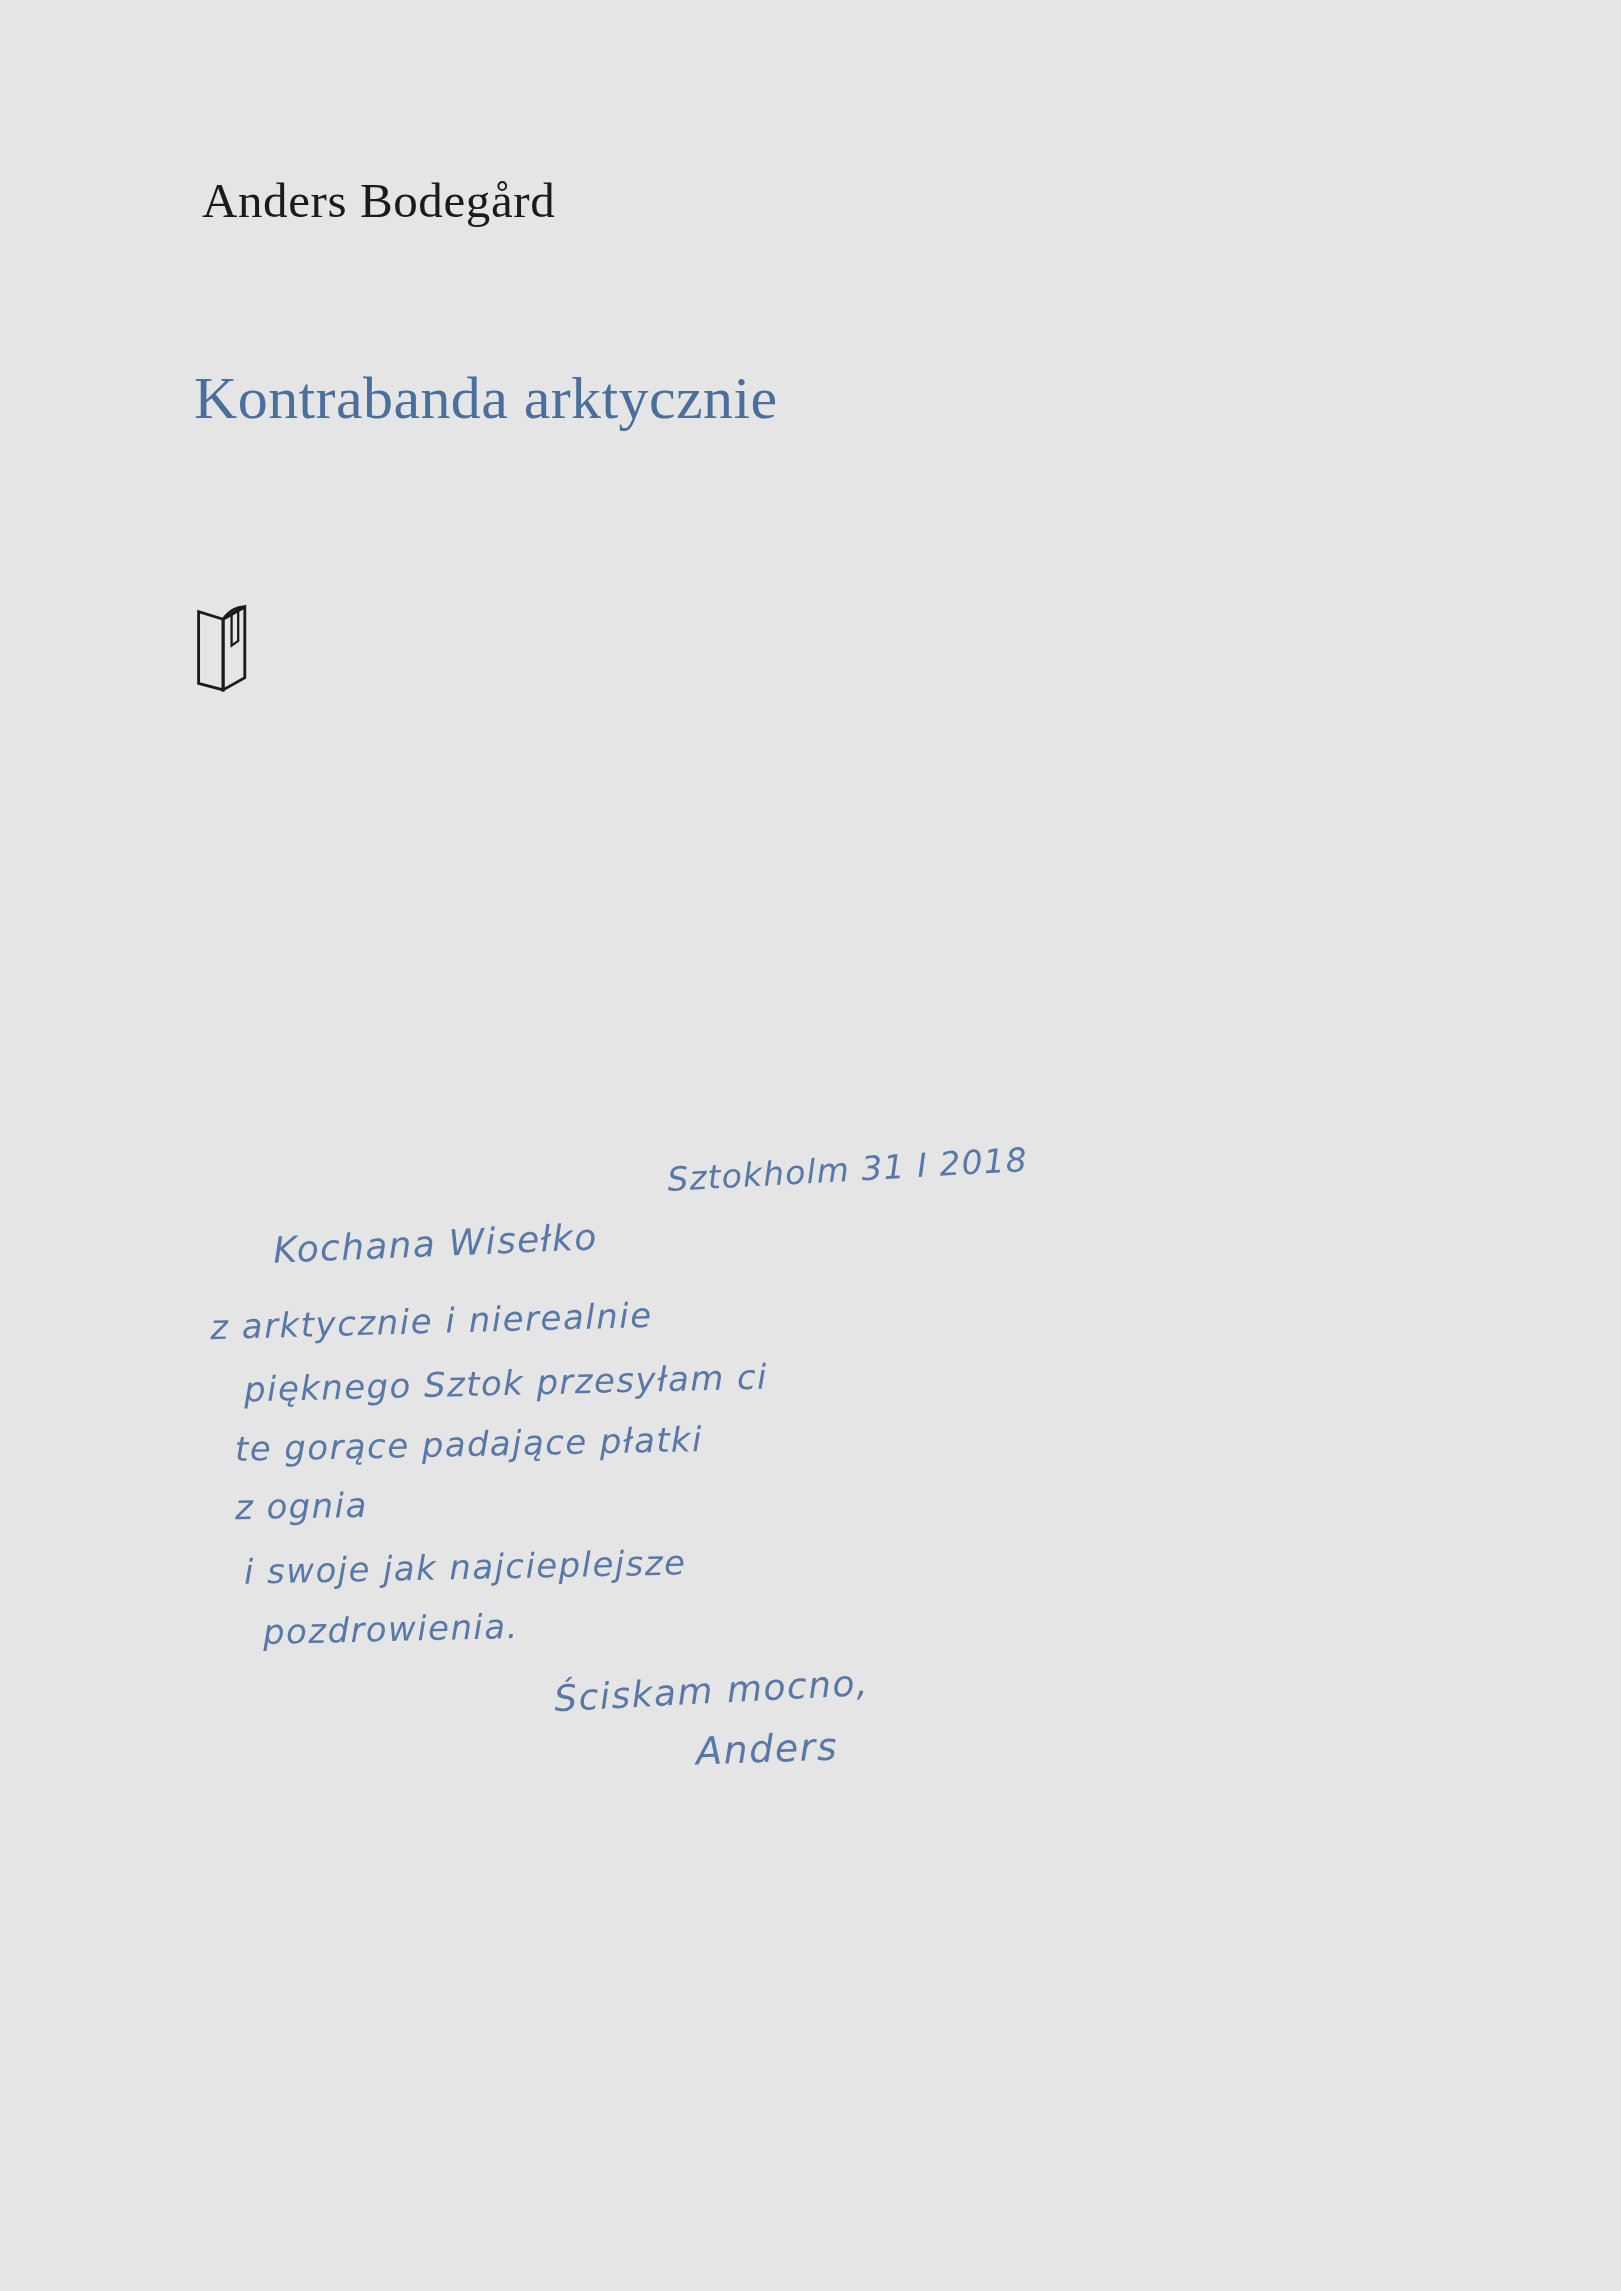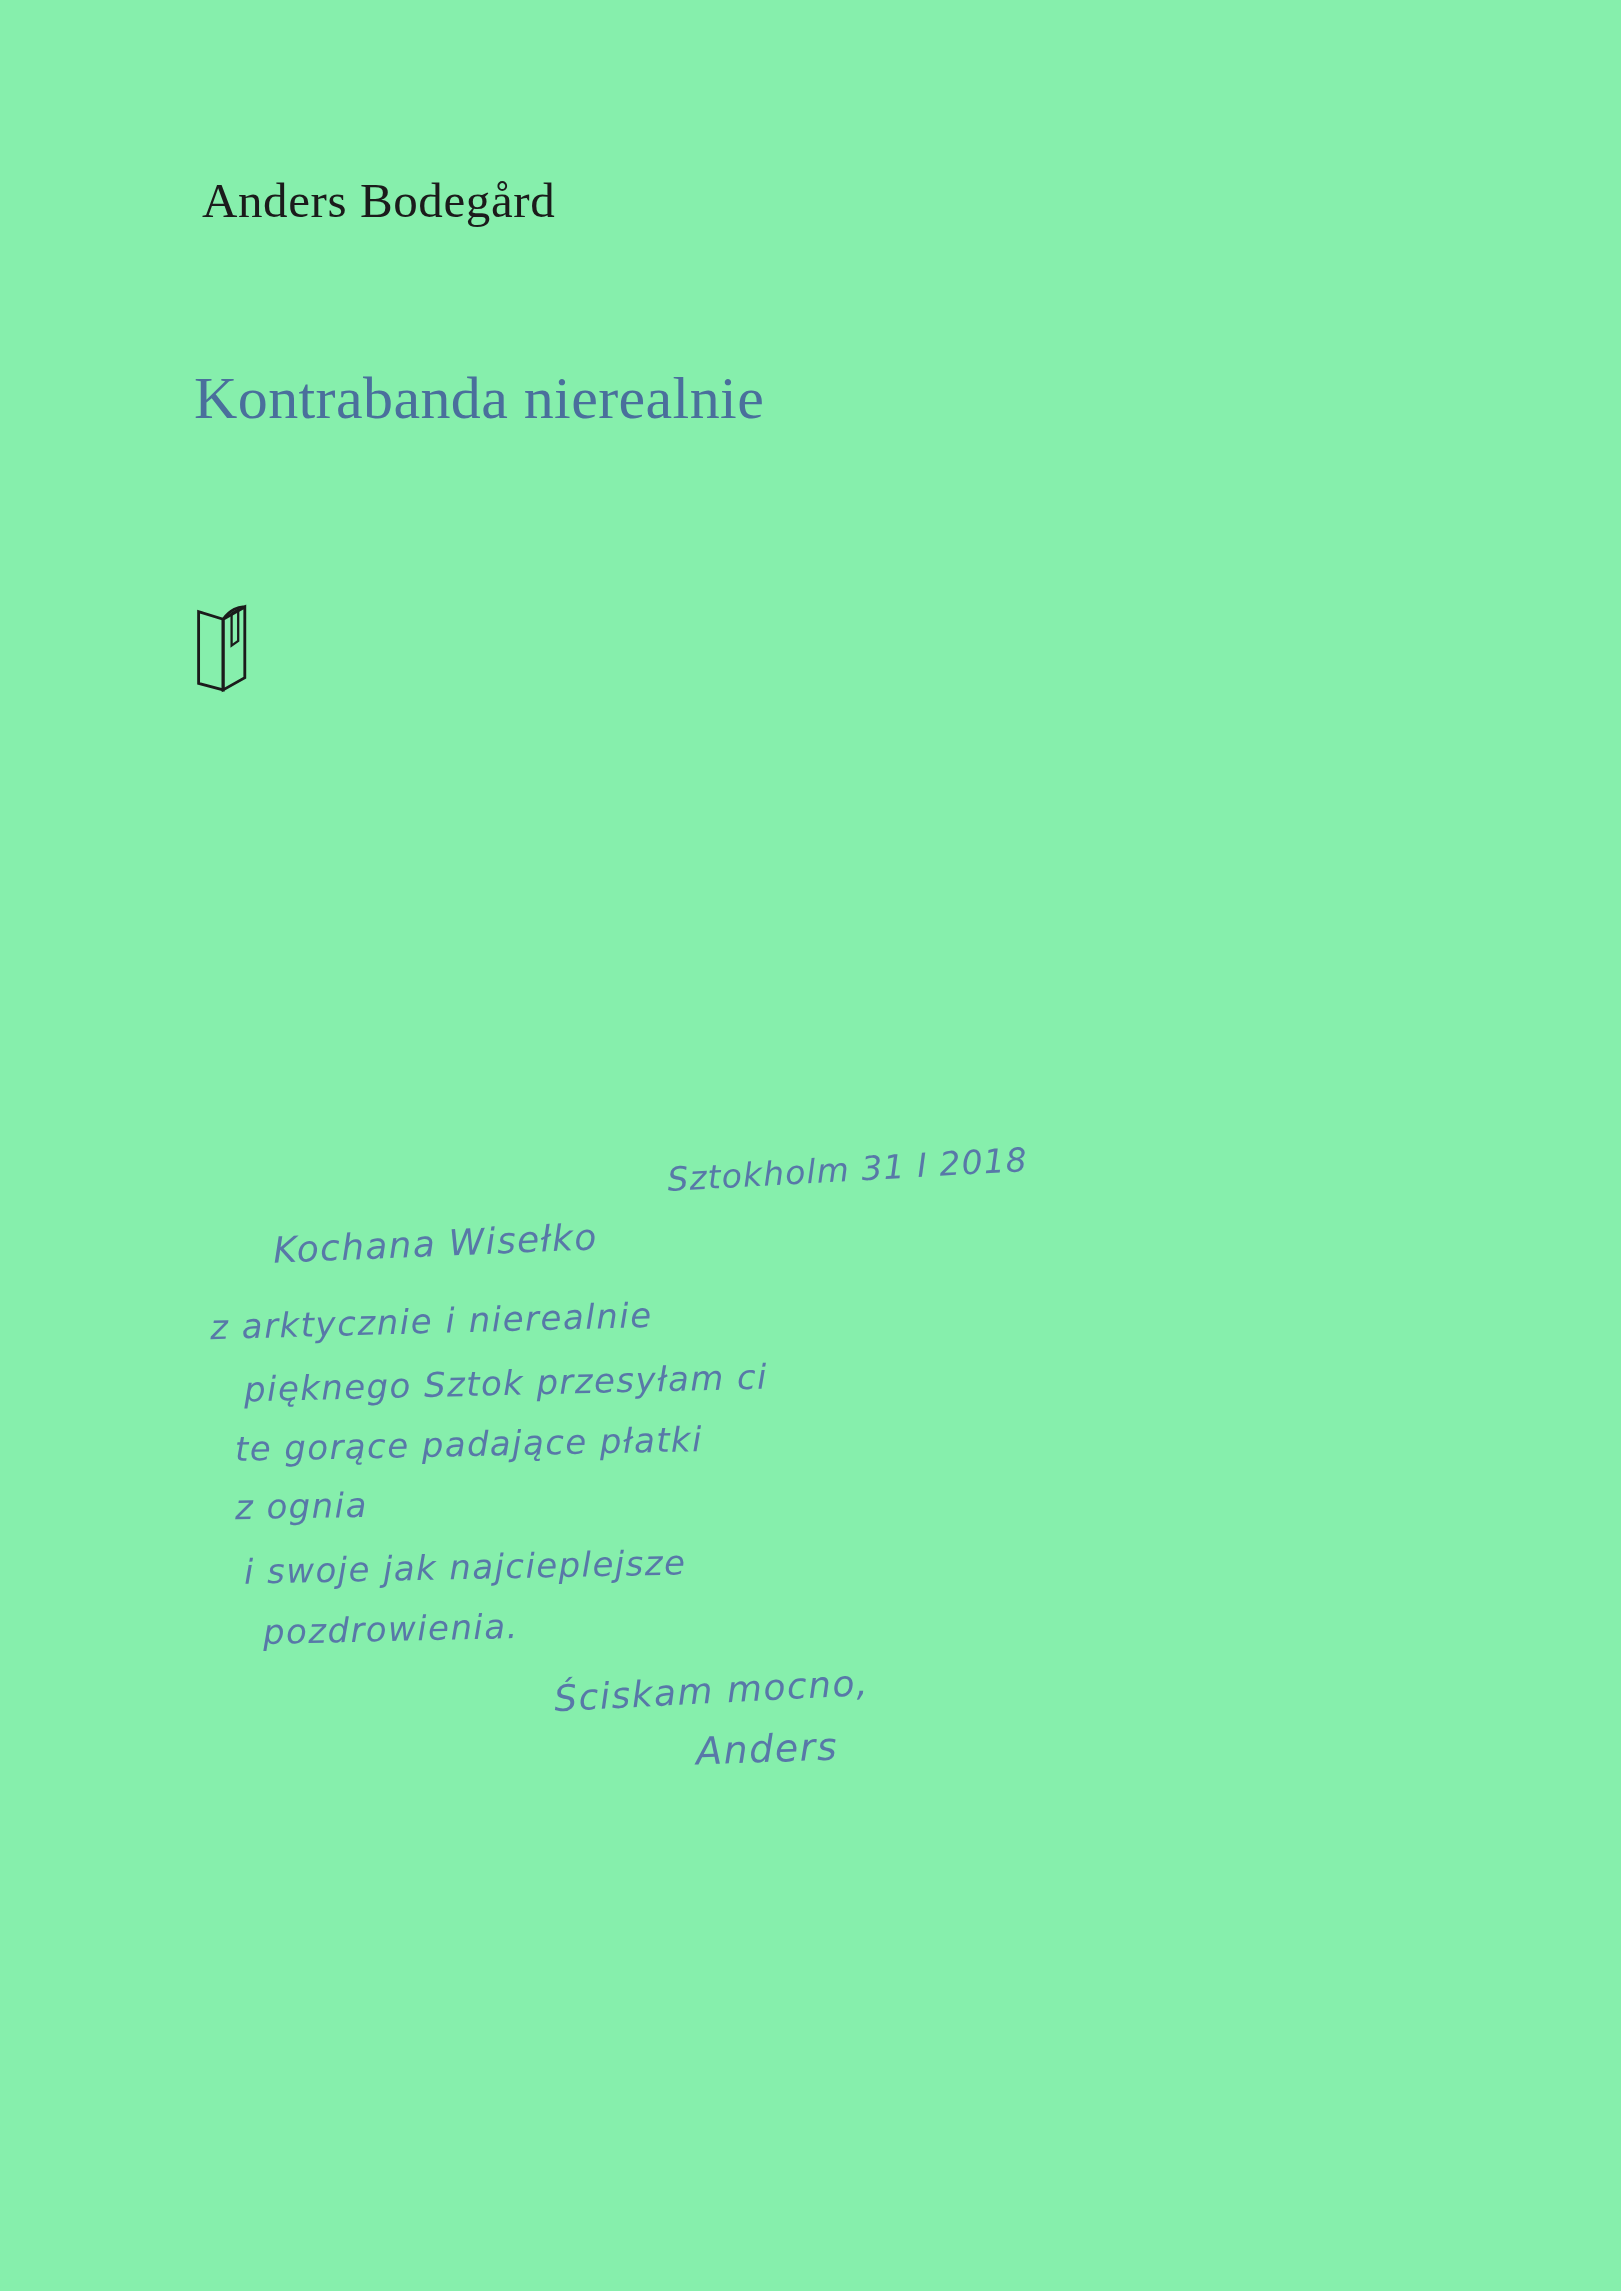--- a/index.html
+++ b/index.html
@@ -12,21 +12,21 @@
     height: 2291px;
     position: relative;
     overflow: hidden;
     font-family: "Liberation Serif", serif;
     background: #fefefe;
   }
 
   .page {
     position: absolute;
     inset: 0;
-    background: #86efac;
+    background: #e5e5e5;
     text-align: center;
   }
 
   
   .author {
     position: absolute;
     left: 202px;
     top: 172px;
     font-family: "Liberation Serif", serif;
     font-size: 49px;
@@ -154,21 +154,21 @@
     letter-spacing: 1.5px;
   }
 </style>
 </head>
 <body>
 
 <div class="page">
 
   <div class="author">Anders Bodegård</div>
 
-  <div class="title">Kontrabanda nierealnie</div>
+  <div class="title">Kontrabanda arktycznie</div>
 
 
   <div class="publisher-logo">
     <svg width="66" height="91" viewBox="0 0 70 96" xmlns="http://www.w3.org/2000/svg">
       <path d="M7 10 L7 86 L33 93 L33 18 Z" fill="none" stroke="#1b1b1b" stroke-width="3"></path>
       <path d="M33 18 L33 93 L56 80 L56 5 Z" fill="none" stroke="#1b1b1b" stroke-width="3"></path>
       <path d="M33 18 C 40 8, 50 4, 56 5" fill="none" stroke="#1b1b1b" stroke-width="3"></path>
       <path d="M42 12 L42 46 L49 41 L49 8 Z" fill="none" stroke="#1b1b1b" stroke-width="2.4"></path>
     </svg>
   </div>

